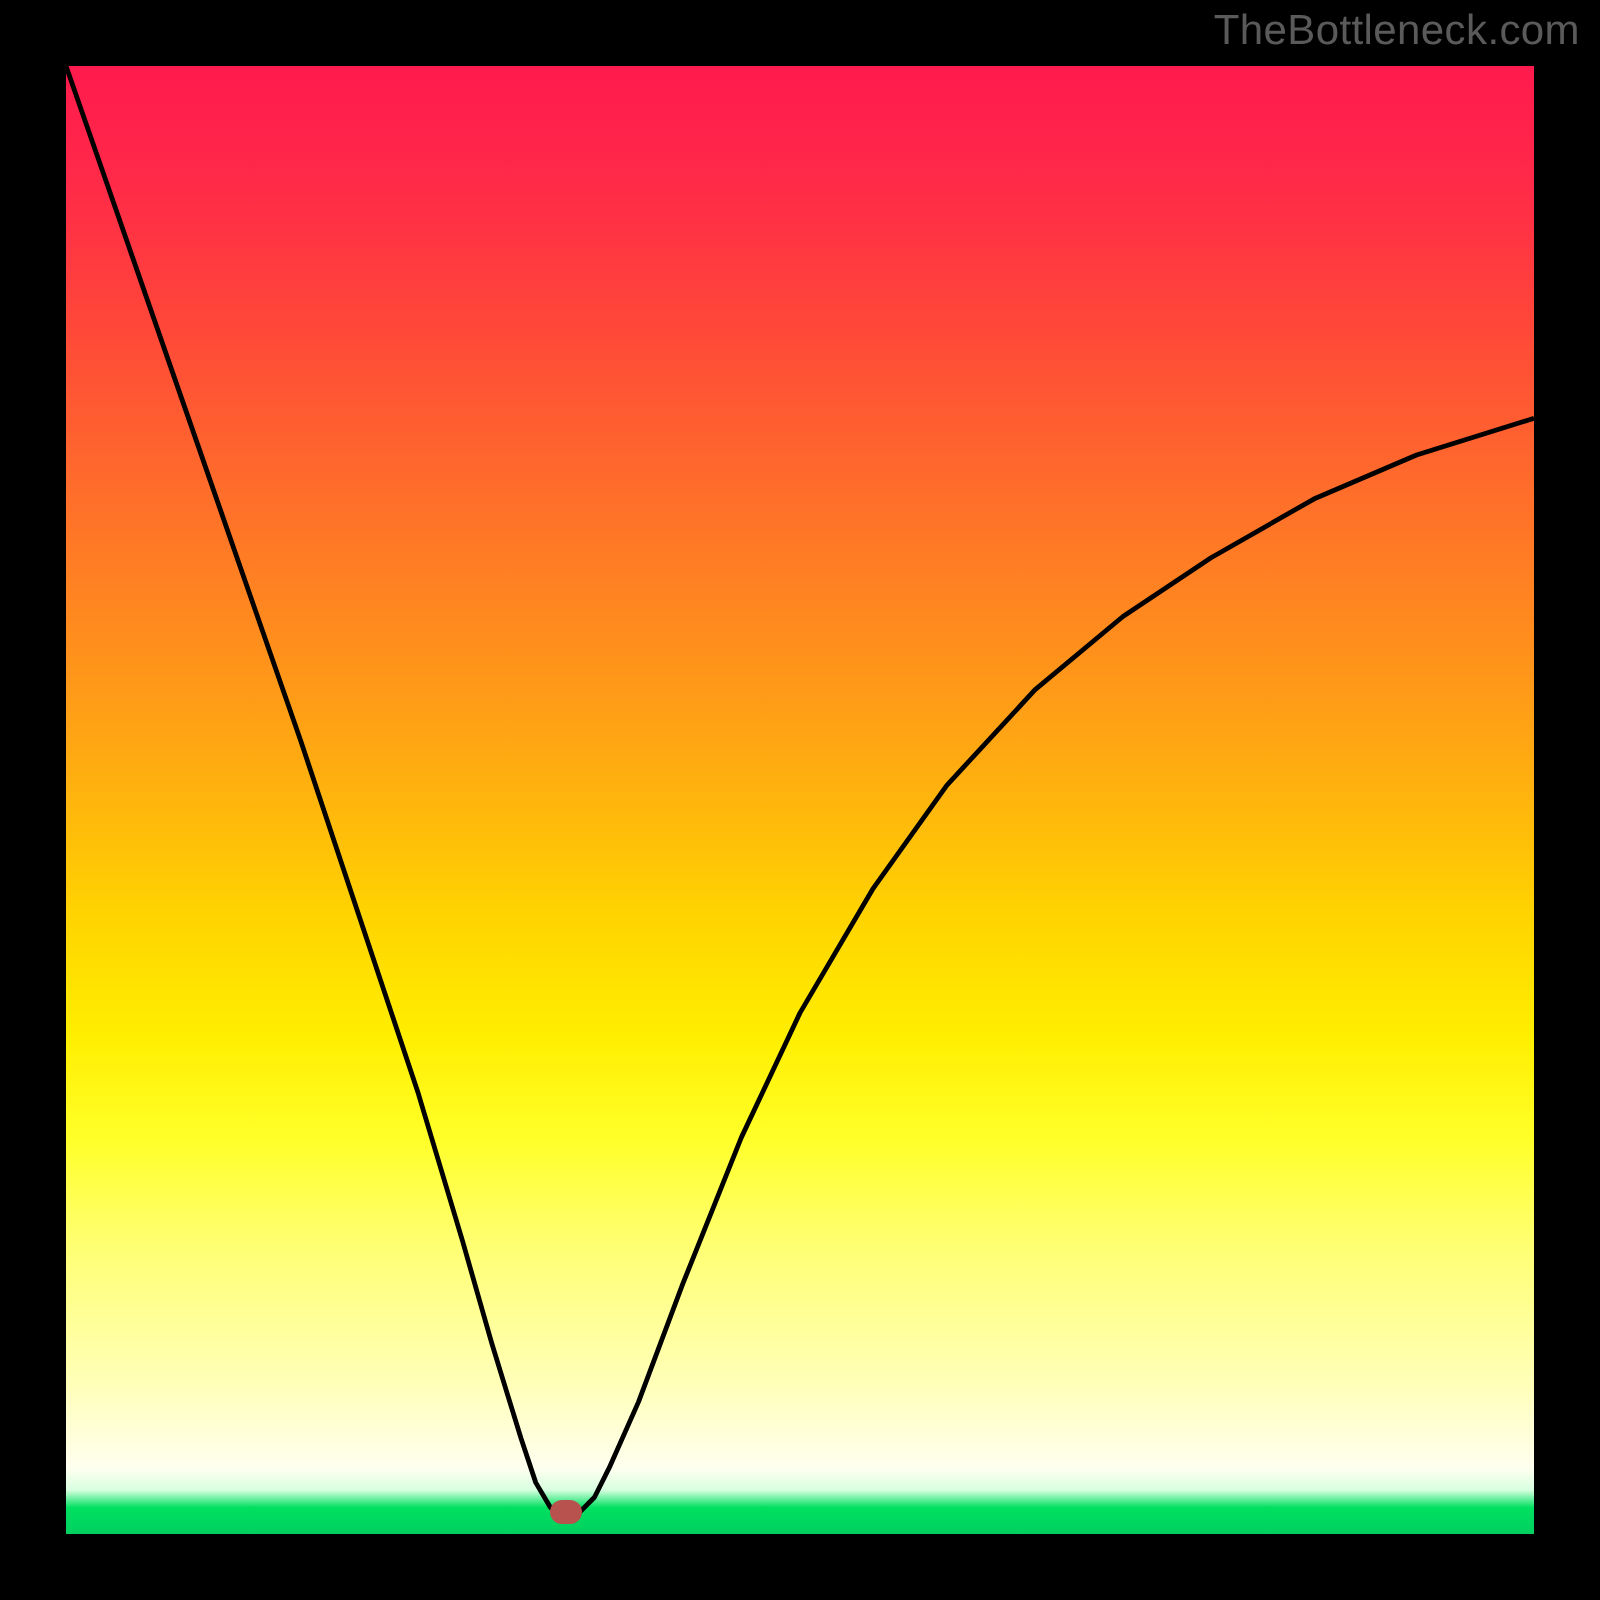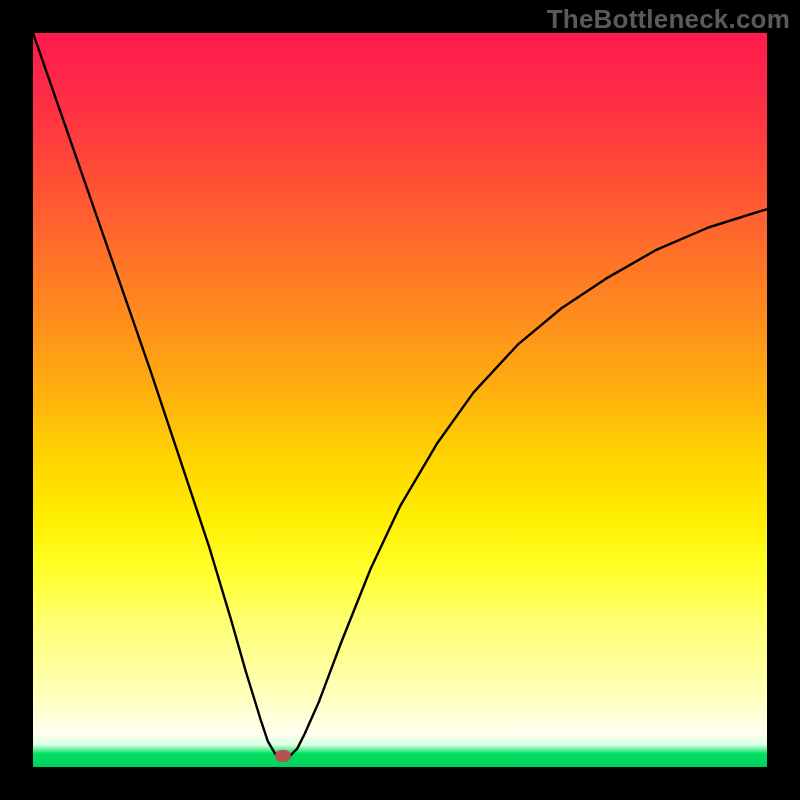--- a/index.html
+++ b/index.html
@@ -45,23 +45,23 @@
     height: 12px;
     border-radius: 6px;
     background: #b8524e;
     transform: translate(-50%, -50%);
   }
   .watermark {
     position: absolute;
     top: 4px;
     right: 10px;
     font-family: Arial, Helvetica, sans-serif;
-    font-size: 26px;
+    font-size: 21px;
     color: #5a5a5a;
-    font-weight: 700;
+    font-weight: 400;
     letter-spacing: 0.2px;
   }
 </style>
 </head>
 <body>
 
 <div class="stage">
   <div class="plot-area">
     <svg class="curve-layer" viewBox="0 0 734 734" preserveAspectRatio="none">
       <path id="curve-path" fill="none" stroke="#000" stroke-width="2.4" stroke-linejoin="round" d="M0.00 0.00 L29.36 84.41 L58.72 168.82 L88.08 253.23 L117.44 337.64 L146.80 425.72 L176.16 513.80 L198.18 587.20 L212.86 638.58 L227.54 686.29 L234.88 708.31 L242.22 720.79 L249.56 725.19 L256.90 722.99 L264.24 715.65 L271.58 700.97 L286.26 667.94 L308.28 609.22 L337.64 535.82 L367.00 473.43 L403.70 411.04 L440.40 359.66 L484.44 311.95 L528.48 275.25 L572.52 245.89 L623.90 216.53 L675.28 194.51 L734.00 176.16"></path>

